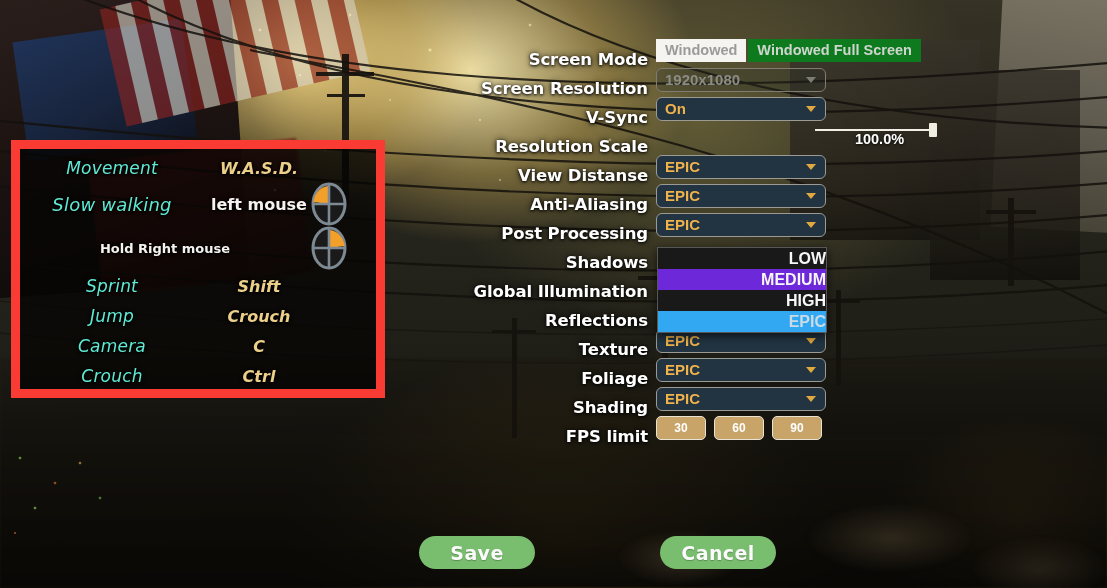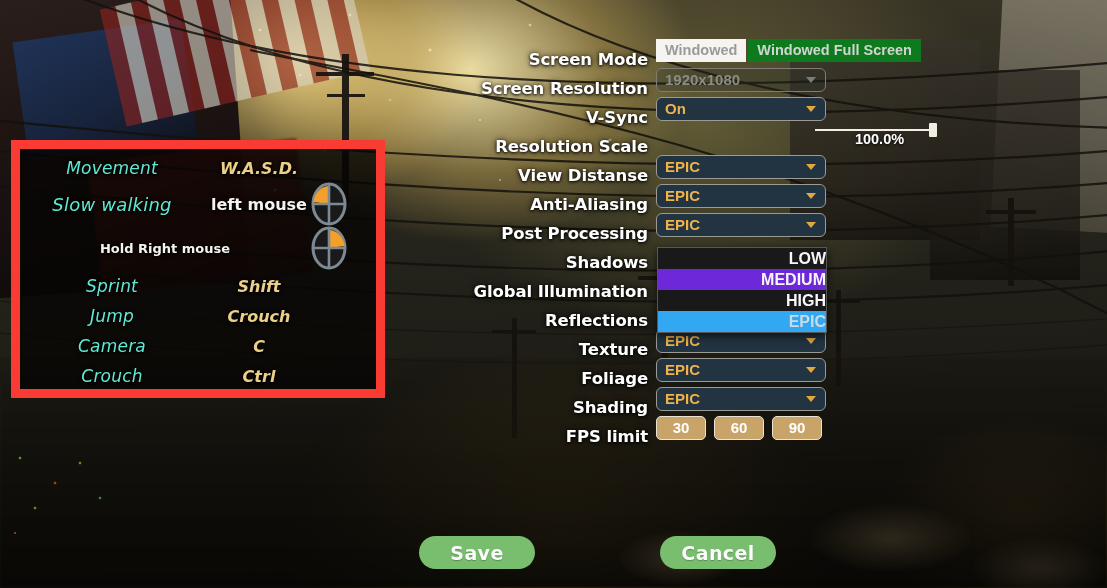--- a/index.html
+++ b/index.html
@@ -259,21 +259,21 @@
 
   
   .fps-btn {
     width: 50px; height: 24px;
     margin-right: 8px;
     border-radius: 5px;
     border: 1.2px solid #e8e3d4;
     background: #c9a468;
     color: #ffffff;
     font-family: "Liberation Sans", sans-serif;
-    font-weight: bold; font-size: 15px;
+    font-weight: bold; font-size: 12px;
     display: flex; align-items: center; justify-content: center;
     cursor: pointer;
   }
 
   
   .bottom-bar {
     position: absolute; left: 0; bottom: 19px; width: 100%;
     display: flex; justify-content: center; gap: 125px; margin-left: 44px;
   }
   .big-btn {

